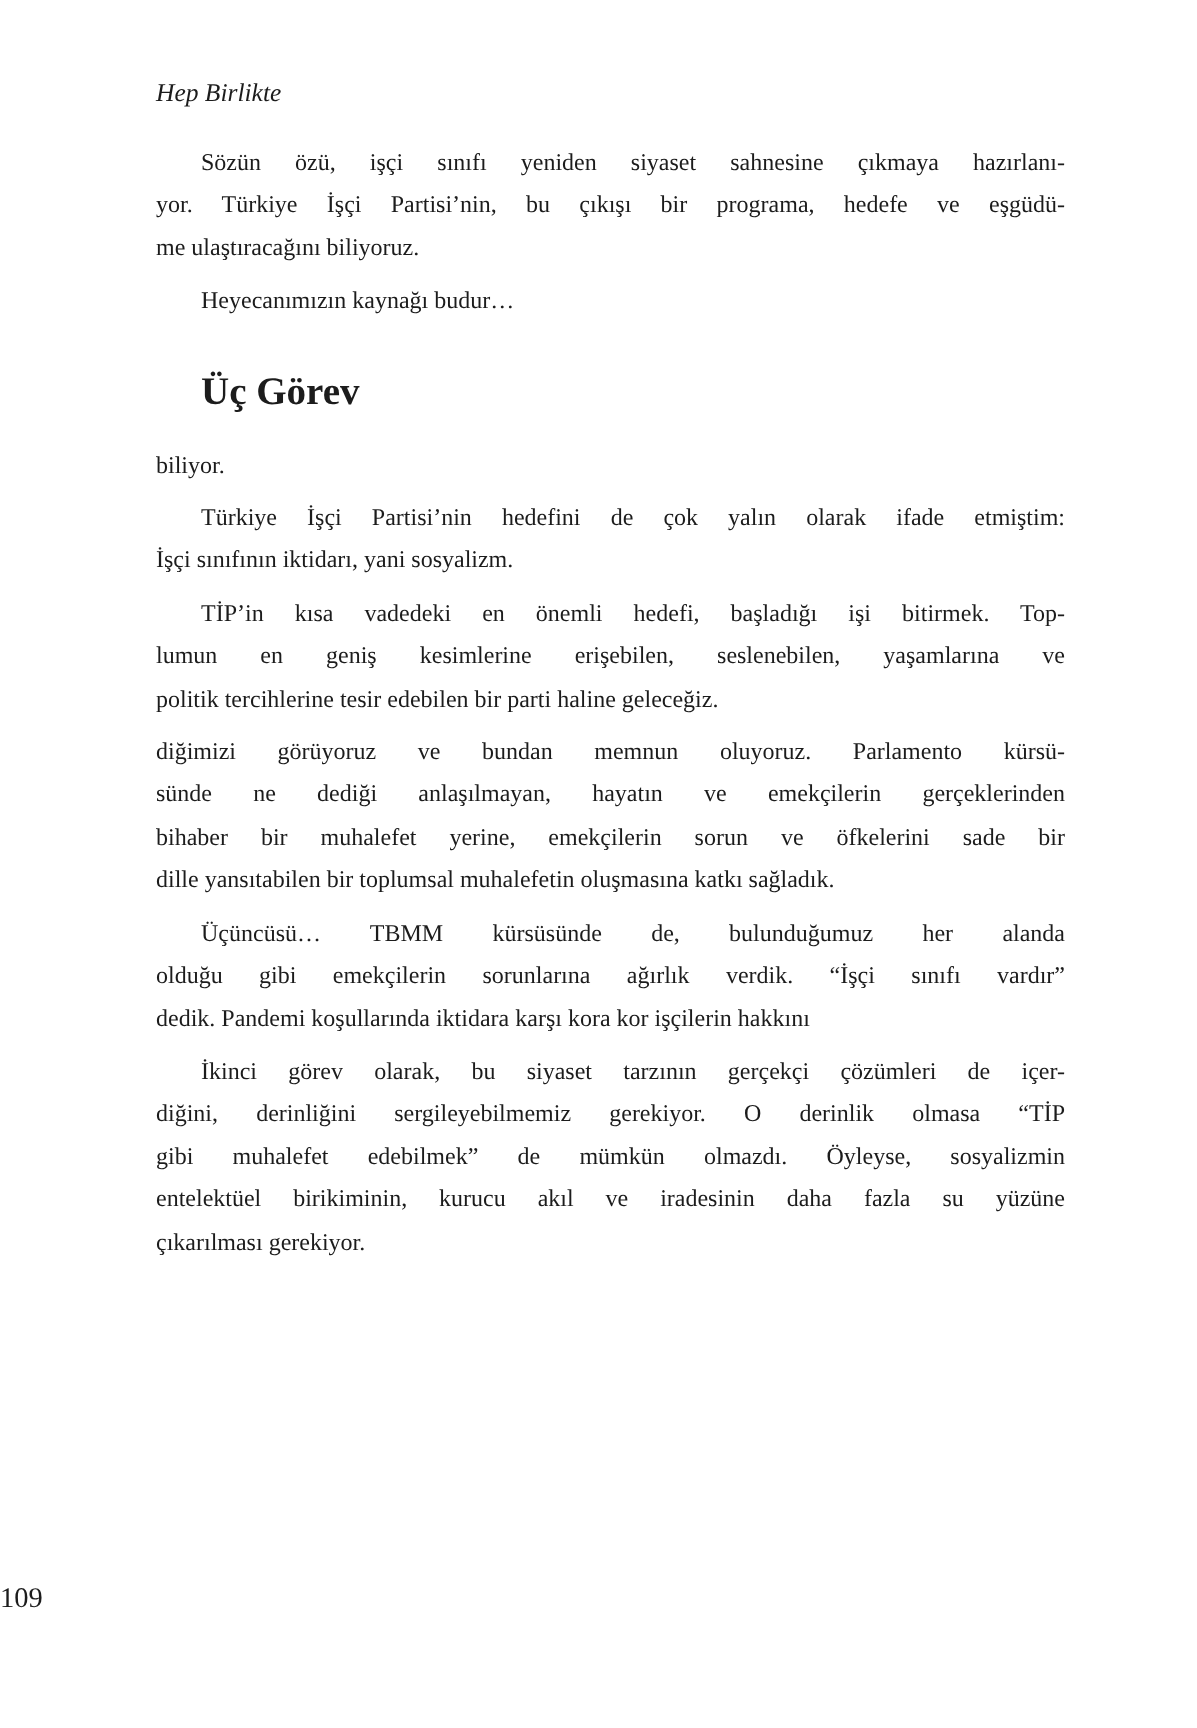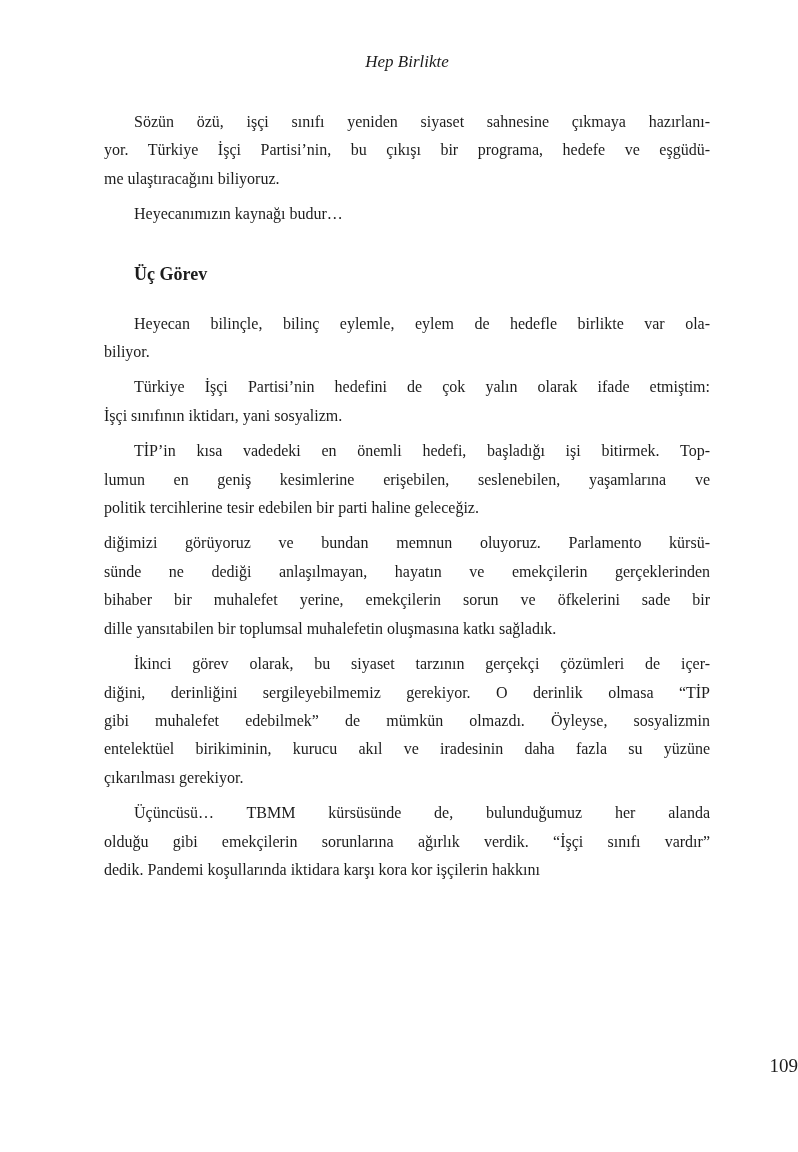--- a/index.html
+++ b/index.html
@@ -17,25 +17,25 @@
     font-family: "Liberation Serif", "DejaVu Serif", serif;
     overflow: hidden;
   }
   .text-area {
     position: absolute;
     left: 104px;
     top: 52px;
     width: 606px;
   }
   .running-header {
-    text-align: center;
+    text-align: left;
     font-style: italic;
     font-size: 17px;
     line-height: 20px;
-    margin-bottom: 36px;
+    margin-bottom: 23px;
   }
   .paragraph {
     margin: 0 0 7px 0;
   }
   .line {
     font-size: 16px;
     line-height: 28.4px;
     text-align: justify;
     text-align-last: justify;
     -moz-text-align-last: justify;
@@ -43,31 +43,31 @@
   }
   .line.last {
     text-align: center;
     text-align-last: left;
     -moz-text-align-last: left;
   }
   .line.first {
     text-indent: 30px;
   }
   .section-heading {
-    font-size: 18px;
+    font-size: 26px;
     font-weight: bold;
     line-height: 30px;
     margin: 30px 0 21px 30px;
   }
   .page-number {
     position: absolute;
     top: 1054px;
     left: 0;
     width: 100%;
-    text-align: right;
+    text-align: left;
     font-size: 19px;
     line-height: 24px;
   }
 </style>
 </head>
 <body>
 
 <div class="page">
   <div class="text-area">
     <div class="running-header">Hep Birlikte</div>
@@ -75,46 +75,45 @@
         <div class="paragraph">
           <div class="line first">Sözün özü, işçi sınıfı yeniden siyaset sahnesine çıkmaya hazırlanı-</div>
           <div class="line">yor. Türkiye İşçi Partisi’nin, bu çıkışı bir programa, hedefe ve eşgüdü-</div>
           <div class="line last">me ulaştıracağını biliyoruz.</div>
         </div>
         <div class="paragraph">
           <div class="line first last">Heyecanımızın kaynağı budur…</div>
         </div>
         <h2 class="section-heading">Üç Görev</h2>
         <div class="paragraph">
-          <div class="line first">Heyecan bilinçle, bilinç eylemle, eylem de hedefle birlikte var ola-</div>
           <div class="line last">biliyor.</div>
         </div>
         <div class="paragraph">
           <div class="line first">Türkiye İşçi Partisi’nin hedefini de çok yalın olarak ifade etmiştim:</div>
           <div class="line last">İşçi sınıfının iktidarı, yani sosyalizm.</div>
         </div>
         <div class="paragraph">
           <div class="line first">TİP’in kısa vadedeki en önemli hedefi, başladığı işi bitirmek. Top-</div>
           <div class="line">lumun en geniş kesimlerine erişebilen, seslenebilen, yaşamlarına ve</div>
           <div class="line last">politik tercihlerine tesir edebilen bir parti haline geleceğiz.</div>
         </div>
         <div class="paragraph">
           <div class="line">diğimizi görüyoruz ve bundan memnun oluyoruz. Parlamento kürsü-</div>
           <div class="line">sünde ne dediği anlaşılmayan, hayatın ve emekçilerin gerçeklerinden</div>
           <div class="line">bihaber bir muhalefet yerine, emekçilerin sorun ve öfkelerini sade bir</div>
           <div class="line last">dille yansıtabilen bir toplumsal muhalefetin oluşmasına katkı sağladık.</div>
         </div>
         <div class="paragraph">
+          <div class="line first">Üçüncüsü… TBMM kürsüsünde de, bulunduğumuz her alanda</div>
+          <div class="line">olduğu gibi emekçilerin sorunlarına ağırlık verdik. “İşçi sınıfı vardır”</div>
+          <div class="line last">dedik. Pandemi koşullarında iktidara karşı kora kor işçilerin hakkını</div>
+        </div>
+        <div class="paragraph">
           <div class="line first">İkinci görev olarak, bu siyaset tarzının gerçekçi çözümleri de içer-</div>
           <div class="line">diğini, derinliğini sergileyebilmemiz gerekiyor. O derinlik olmasa “TİP</div>
           <div class="line">gibi muhalefet edebilmek” de mümkün olmazdı. Öyleyse, sosyalizmin</div>
           <div class="line">entelektüel birikiminin, kurucu akıl ve iradesinin daha fazla su yüzüne</div>
           <div class="line last">çıkarılması gerekiyor.</div>
-        </div>
-        <div class="paragraph">
-          <div class="line first">Üçüncüsü… TBMM kürsüsünde de, bulunduğumuz her alanda</div>
-          <div class="line">olduğu gibi emekçilerin sorunlarına ağırlık verdik. “İşçi sınıfı vardır”</div>
-          <div class="line last">dedik. Pandemi koşullarında iktidara karşı kora kor işçilerin hakkını</div>
         </div>
       </div>
   </div>
   <div class="page-number">109</div>
 </div>
 
 </body></html>

